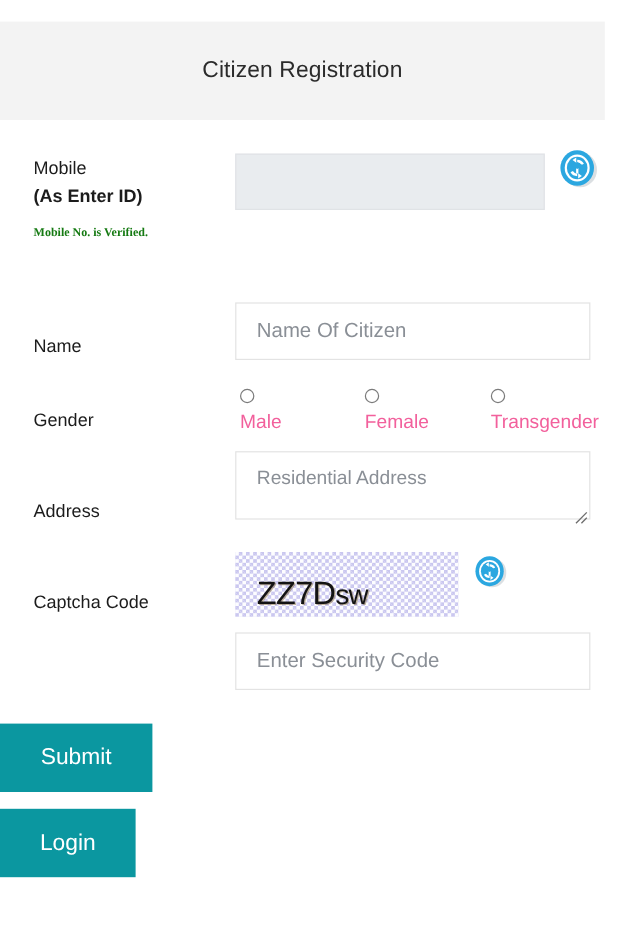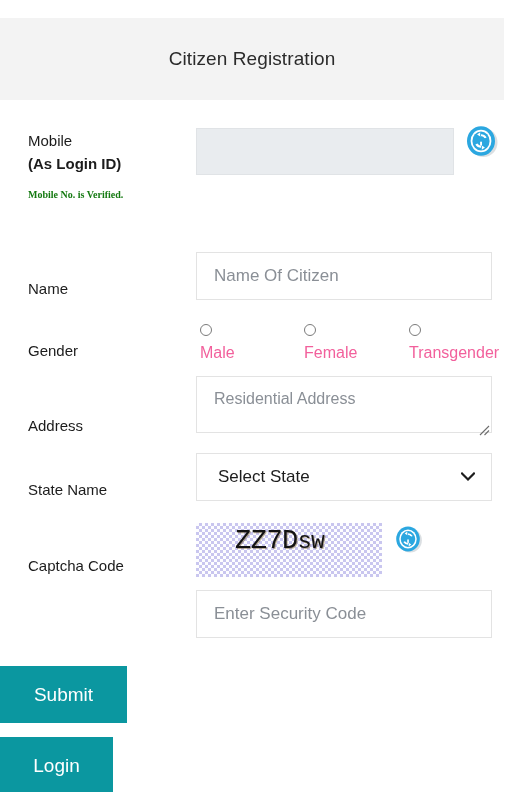--- a/index.html
+++ b/index.html
@@ -216,27 +216,26 @@
     background-color: #fdfdff;
     background-image:
       linear-gradient(45deg, #c9c6ef 25%, transparent 25%, transparent 75%, #c9c6ef 75%),
       linear-gradient(45deg, #c9c6ef 25%, transparent 25%, transparent 75%, #c9c6ef 75%);
     background-size: 6px 6px;
     background-position: 0 0, 3px 3px;
   }
   .captcha-text {
     position: absolute;
     left: 18px;
-    top: 3px;
+    top: 19px;
     font-size: 27px;
     color: #131313;
-    font-family: Liberation Mono, monospace;
+    font-family: Liberation Sans, sans-serif;
     letter-spacing: -0.5px;
     text-shadow: 1px 1px 0 rgba(120,90,40,0.45);
-    padding-left: 21px;
   }
   .captcha-text .small { font-size: 23px; }
   .captcha-refresh {
     display: inline-block;
     vertical-align: middle;
     margin-left: 6px;
     position: relative;
     top: -9px;
   }
 
@@ -271,21 +270,21 @@
 
   <div class="header">
     <div class="header-title">Citizen Registration</div>
   </div>
 
   <div class="form">
 
     <div class="row row-mobile">
       <div class="label-col label-mobile">
         <div>Mobile</div>
-        <div class="bold">(As Login ID)</div>
+        <div class="bold">(As Enter ID)</div>
       </div>
       <div class="field-col">
         <input class="mobile-input" type="text" readonly="" value="" style="">
         <span class="refresh-wrap">
           <svg width="38" height="38" viewBox="0 0 38 38">
             <ellipse cx="21.5" cy="20.5" rx="14" ry="14.5" fill="#cfd4d8" opacity="0.75"></ellipse>
             <ellipse cx="19" cy="19" rx="14" ry="14.8" fill="#2ba7e0"></ellipse>
             <ellipse cx="19" cy="19" rx="10.4" ry="11.2" fill="#ffffff"></ellipse>
             <ellipse cx="19" cy="19" rx="8.6" ry="9.4" fill="#2ba7e0"></ellipse>
             <path d="M19 12.2 a6.6 7 0 0 1 5.6 3.2 l-2.0 1.0 a4.4 4.8 0 0 0 -3.6 -2.1 z" fill="#ffffff"></path>
@@ -334,31 +333,20 @@
         <div style="position:relative;display:inline-block;">
           <textarea class="addr-box" placeholder="Residential Address" style=""></textarea>
           <svg class="resize-grip" viewBox="0 0 13 13">
             <path d="M12 3 L3 12" stroke="#6d6d6d" stroke-width="1.1"></path>
             <path d="M12 7.5 L7.5 12" stroke="#6d6d6d" stroke-width="1.1"></path>
           </svg>
         </div>
       </div>
     </div>
 
-    <div class="row row-state">
-      <div class="label-col label-state">State Name</div>
-      <div class="field-col">
-        <div class="select-box">
-          <span>Select State</span>
-          <svg class="chevron" width="14" height="10" viewBox="0 0 14 10">
-            <path d="M1 1.4 L7 7.6 L13 1.4" stroke="#1d1d1d" stroke-width="2.1" fill="none" stroke-linecap="square"></path>
-          </svg>
-        </div>
-      </div>
-    </div>
 
     <div class="row row-captcha">
       <div class="label-col label-captcha">Captcha Code</div>
       <div class="field-col">
         <div class="captcha-img">
           <div class="captcha-text"><span>ZZ7D</span><span class="small">sw</span></div>
         </div>
         <span class="captcha-refresh">
           <svg width="32" height="32" viewBox="0 0 38 38">
             <ellipse cx="21.5" cy="20.5" rx="14" ry="14.5" fill="#cfd4d8" opacity="0.75"></ellipse>

